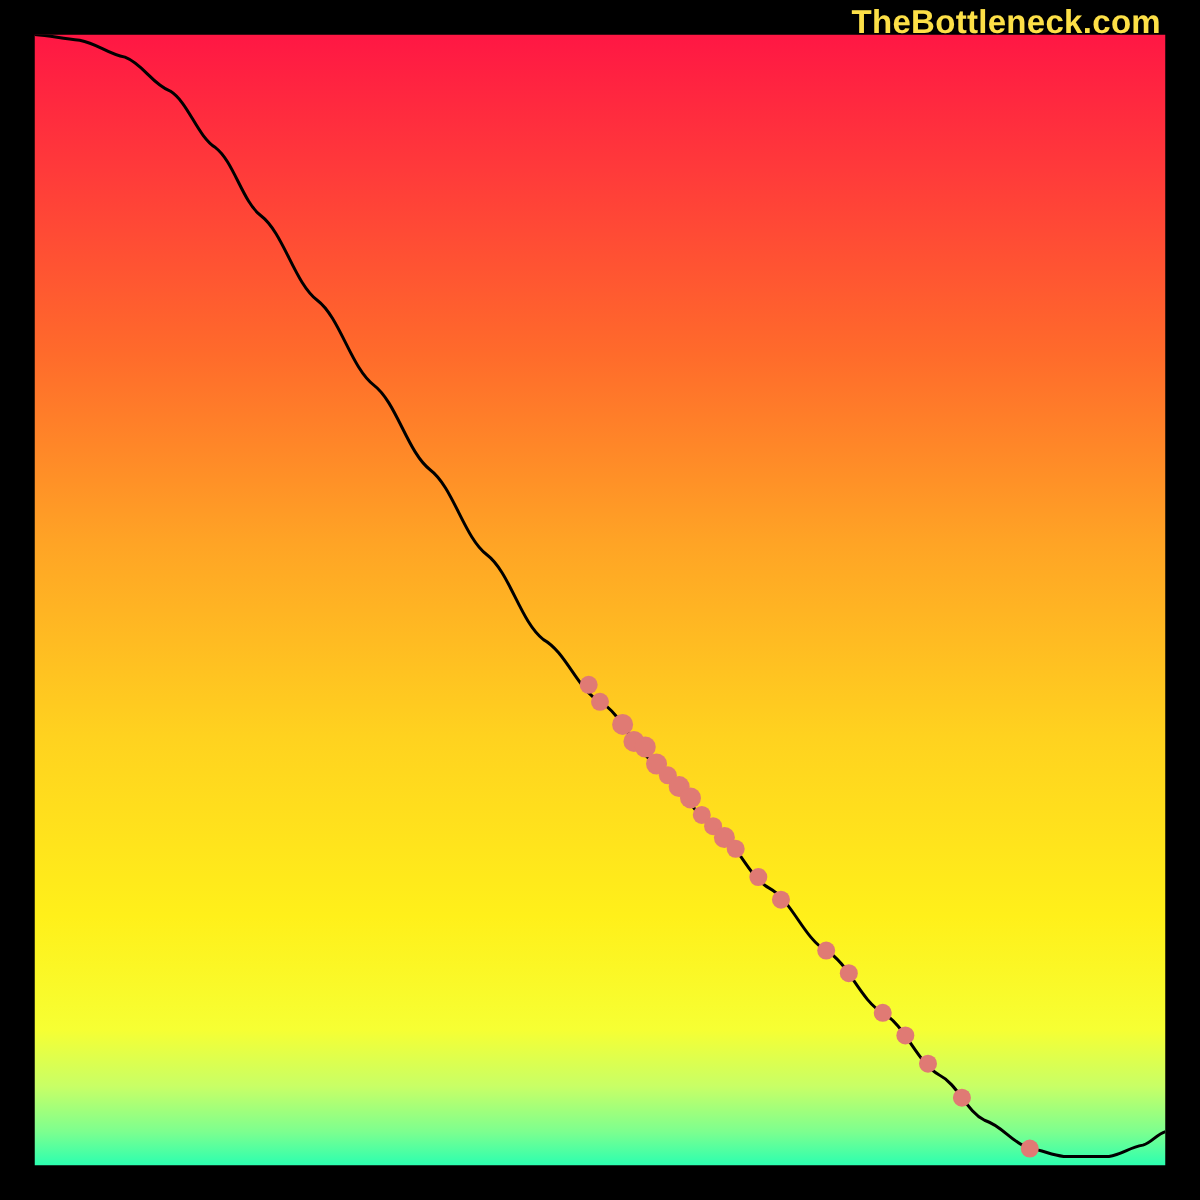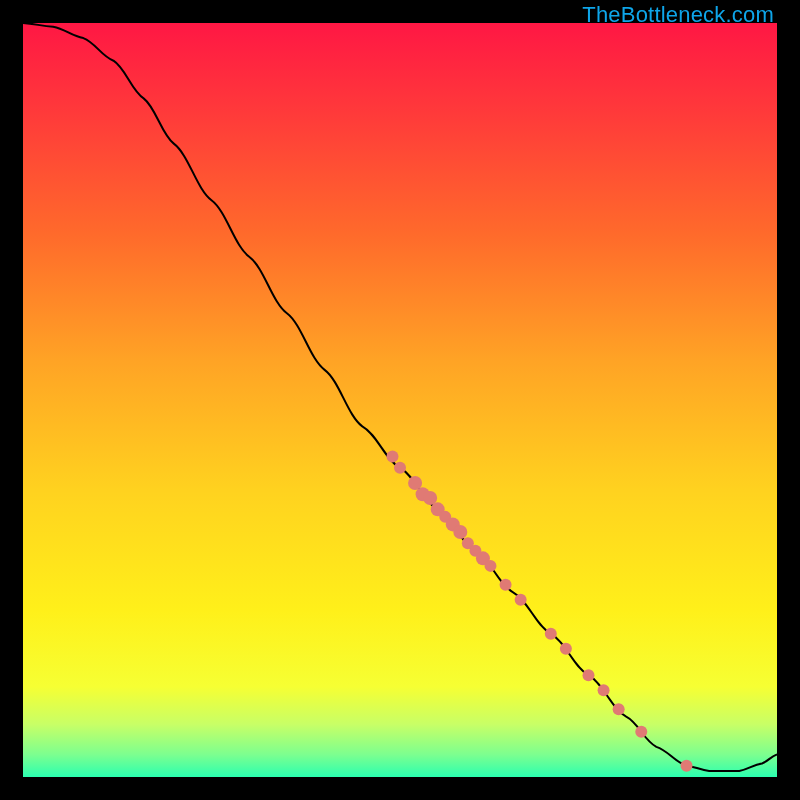--- a/index.html
+++ b/index.html
@@ -20,23 +20,23 @@
     position: absolute;
     left: 23px;
     top: 23px;
     width: 754px;
     height: 754px;
   }
   .watermark {
     position: absolute;
     top: 2px;
     right: 26px;
-    color: #0ea5e9;
+    color: #fde047;
     font-size: 22px;
-    font-weight: 400;
+    font-weight: 700;
     letter-spacing: 0.2px;
     user-select: none;
   }
 </style>
 </head>
 <body>
 
 <div class="frame">
   <div class="watermark">TheBottleneck.com</div>
   <svg class="plot" viewBox="0 0 754 754" preserveAspectRatio="none">

